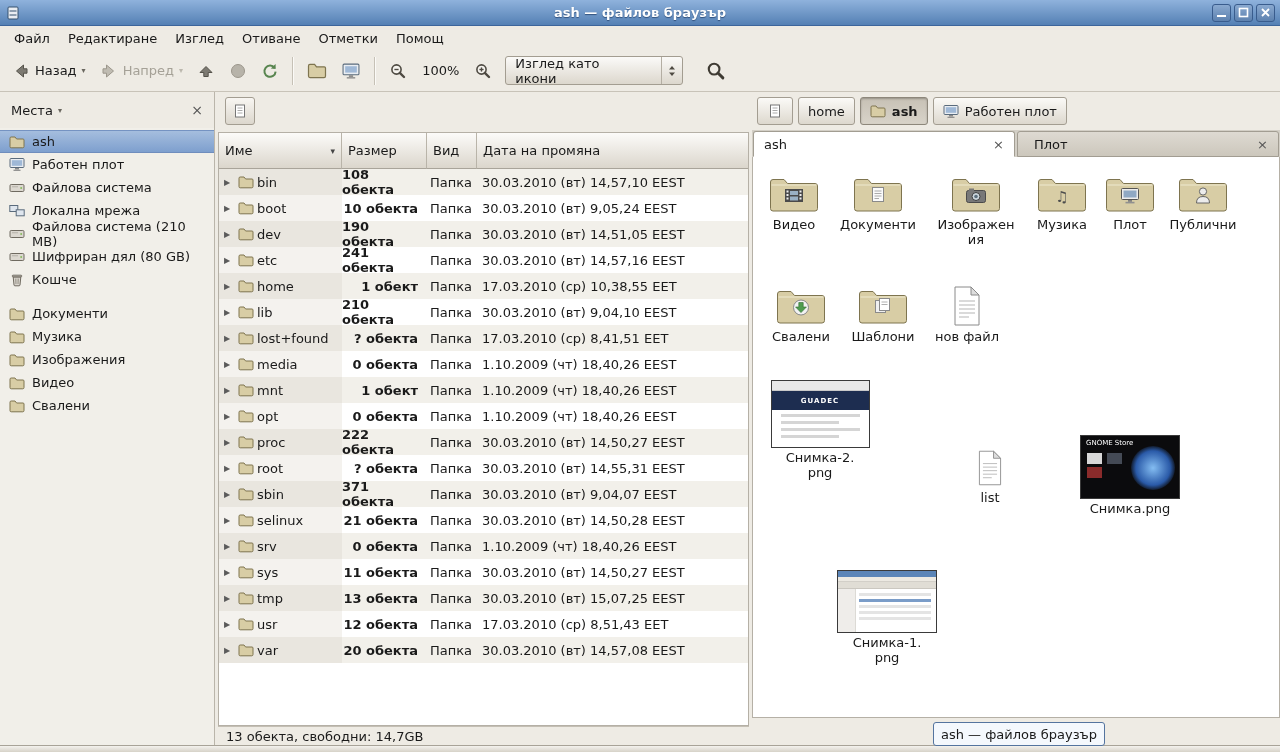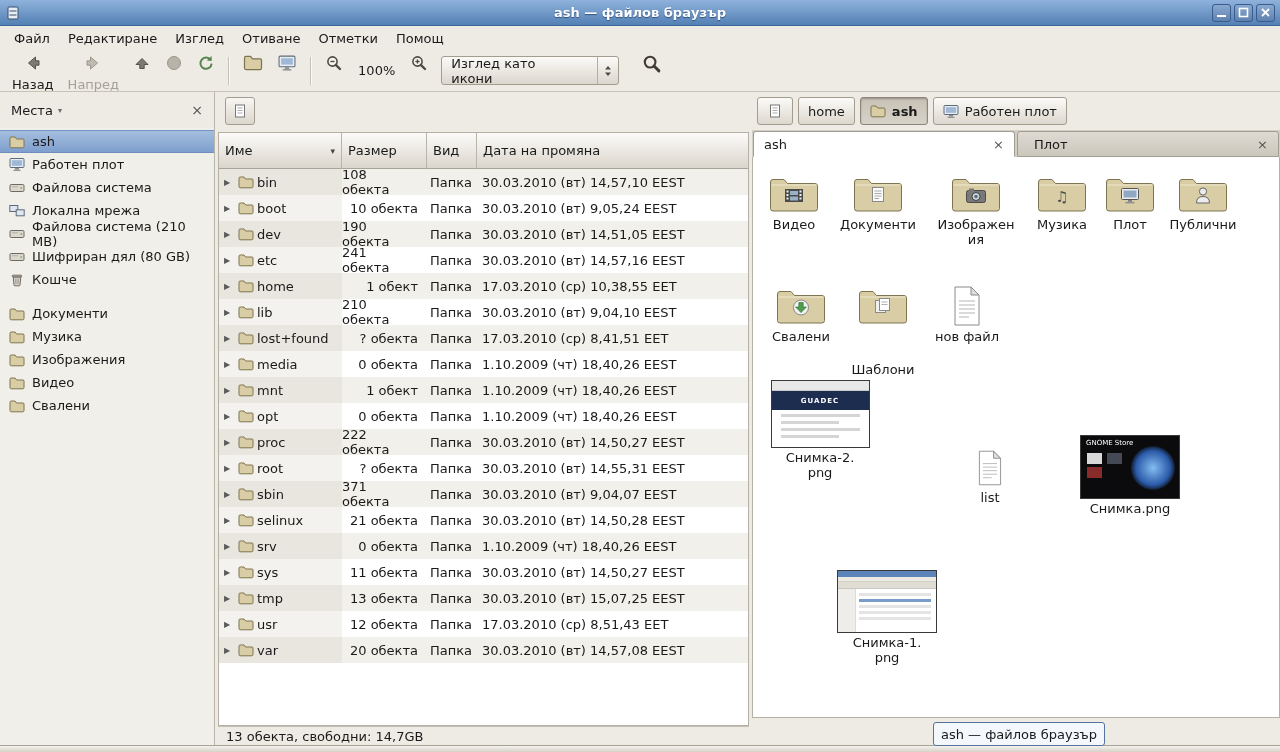--- a/index.html
+++ b/index.html
@@ -22,21 +22,21 @@
     background:linear-gradient(#8aa9d0,#5d81af); display:flex; align-items:center; justify-content:center; }
 
   
   .menubar { position:absolute; top:26px; left:0; right:0; height:24px;
     display:flex; align-items:stretch; padding-left:5px; background:#eeebe4; }
   .menu-item { display:flex; align-items:center; padding:0 9px; }
 
   
   .toolbar { position:absolute; top:50px; left:0; right:0; height:42px;
     border-bottom:1px solid #c8c3b8; display:flex; align-items:center; padding:0 5px; }
-  .tbtn { display:flex; align-items:center; gap:5px; height:33px; padding:0 7px; border-radius:3px;flex-direction:column; }
+  .tbtn { display:flex; align-items:center; gap:5px; height:33px; padding:0 7px; border-radius:3px; }
   .tbtn.disabled { color:#a5a197; }
   .chev { font-size:8px; color:#6a675f; }
   .tbtn.disabled .chev { color:#bcb8ae; }
   .tsep { width:0; height:28px; border-left:1px solid #c6c1b6; border-right:1px solid #fbfaf7; margin:0 6px; }
   .zoomlbl { padding:0 8px; }
   .combo { height:29px; border:1px solid #a39d91; border-radius:3px;
     background:linear-gradient(#fbfaf8,#dcd7cd); display:flex; align-items:center;
     padding-left:9px; gap:18px; margin-left:6px; }
   .combo-arrows { border-left:1px solid #b4aea3; align-self:stretch; display:flex; flex-direction:column;
     align-items:center; justify-content:center; padding:0 6px; }
@@ -64,21 +64,21 @@
   .tree { position:absolute; left:0; right:1px; top:40px; bottom:19px; background:#fff;
     border:1px solid #b5b0a6; overflow:hidden; }
   .thead { display:flex; height:36px; }
   .th { display:flex; align-items:center; background:linear-gradient(#fcfbf9,#dbd6cc);
     border-right:1px solid #b9b4a9; border-bottom:1px solid #a9a49a; padding:0 6px; }
   .th.c0 { width:123px; } .th.c1 { width:85px; } .th.c2 { width:50px; } .th.c3 { flex:1; border-right:none; }
   .sort { margin-left:auto; font-size:9px; color:#444; }
   .trow { display:flex; height:26px; }
   .cell { display:flex; align-items:center; }
   .cell.name { width:123px; padding-left:5px; gap:3px; }
-  .cell.size { width:85px; justify-content:flex-end; padding-right:9px; }
+  .cell.size { width:85px; justify-content:flex-end; padding-right:9px;font-weight:bold; }
   .cell.type { width:50px; padding-left:3px; }
   .cell.date { flex:1; padding-left:5px; }
   .trow.odd { background:#f2f0ea; } .trow.even { background:#fff; }
   .trow.odd .cell.name { background:#e9e6df; } .trow.even .cell.name { background:#f4f2ee; }
   .exp { font-size:8px; color:#5b5b5b; width:11px; }
   .statusbar { position:absolute; left:0; right:1px; bottom:0; height:19px; background:#eeebe4;
     border-top:1px solid #c4bfb4; display:flex; align-items:center; padding-left:8px; }
 
   
   .right { position:absolute; left:752px; right:0; top:0; bottom:0; }
@@ -823,21 +823,21 @@
             <div>
               <svg width="52" height="42" viewBox="0 0 52 42">
                 <path d="M2.5 9 Q2.5 6.5 5 6.5 H16 L19.5 10.5 H47 Q49.5 10.5 49.5 13 V35.5 Q49.5 38 47 38 H5 Q2.5 38 2.5 35.5 Z" fill="#d8cda5" stroke="#7e744f"></path>
                 <path d="M3.5 12 H48.5" stroke="#e7dfc2" stroke-width="1.4"></path>
                 <circle cx="26" cy="22.5" r="7.5" fill="#f2f2f2" stroke="#888"></circle>
                 <path d="M23.8 17.5 h4.4 v4.5 h3.2 l-5.4 5.6 -5.4 -5.6 h3.2 z" fill="#4f9c4f" stroke="#2f6b2f" stroke-width="0.6"></path>
               </svg>
             </div>
             <div class="ilabel">Свалени</div>
           </div>
-          <div class="ivitem" style="left: 86px; top: 128px; width: 88px; gap: 33px;">
+          <div class="ivitem" style="left: 86px; top: 128px; width: 88px;">
             <div>
               <svg width="52" height="42" viewBox="0 0 52 42">
                 <path d="M2.5 9 Q2.5 6.5 5 6.5 H16 L19.5 10.5 H47 Q49.5 10.5 49.5 13 V35.5 Q49.5 38 47 38 H5 Q2.5 38 2.5 35.5 Z" fill="#d8cda5" stroke="#7e744f"></path>
                 <path d="M3.5 12 H48.5" stroke="#e7dfc2" stroke-width="1.4"></path>
                 <rect x="18.5" y="15.5" width="10" height="12" fill="#f0f0f0" stroke="#8a8a8a"></rect>
                 <rect x="22.5" y="13.5" width="10" height="12" fill="#ffffff" stroke="#8a8a8a"></rect>
                 <line x1="24.5" y1="17" x2="30.5" y2="17" stroke="#b0b0b0"></line>
                 <line x1="24.5" y1="19.5" x2="30.5" y2="19.5" stroke="#b0b0b0"></line>
               </svg>
             </div>

